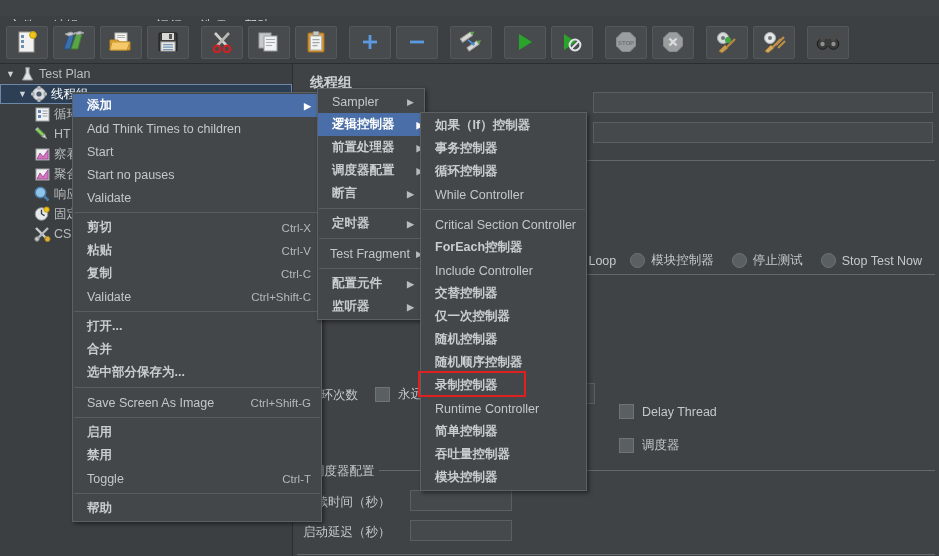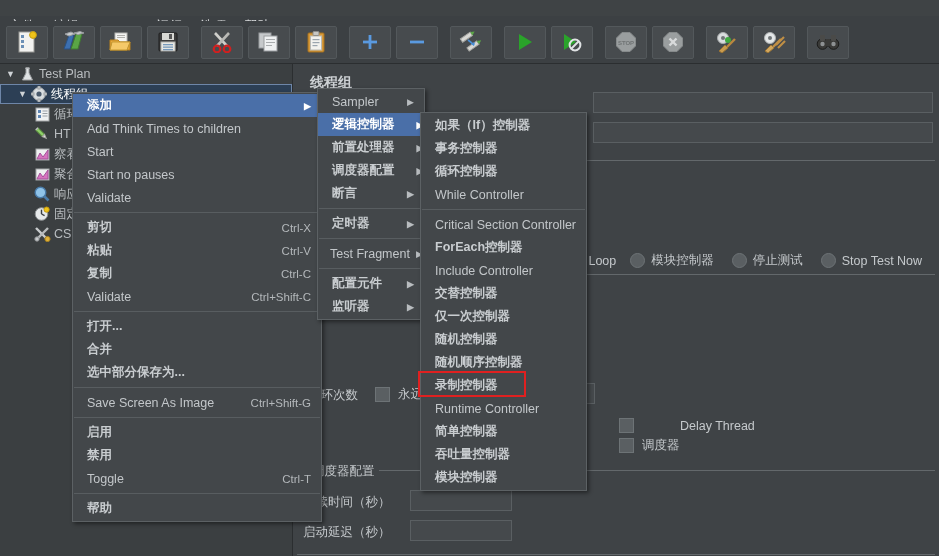--- a/index.html
+++ b/index.html
@@ -533,21 +533,21 @@
 
     <div class="grp-line" style="left:4px; top:210px; width:638px;"></div>
 
     <div class="frm-label" style="left:15px; top:323px;">循环次数</div>
     <div class="chk-row" style="left:82px; top:322px;">
       <span class="cb"></span>
       <span class="cl">永远</span>
     </div>
     <div class="fld" style="left:180px; top:319px; width:120px; height:19px;"></div>
 
-    <div class="chk-row" style="left:326px; top:354px;gap:38px;">
+    <div class="chk-row" style="left:326px; top:340px;">
       <span class="cb"></span>
       <span class="cl">Delay Thread</span>
     </div>
 
     <div class="chk-row" style="left:326px; top:373px;">
       <span class="cb"></span>
       <span class="cl">调度器</span>
     </div>
 
     <div class="grp-line" style="left:4px; top:406px; width:638px;"></div>

